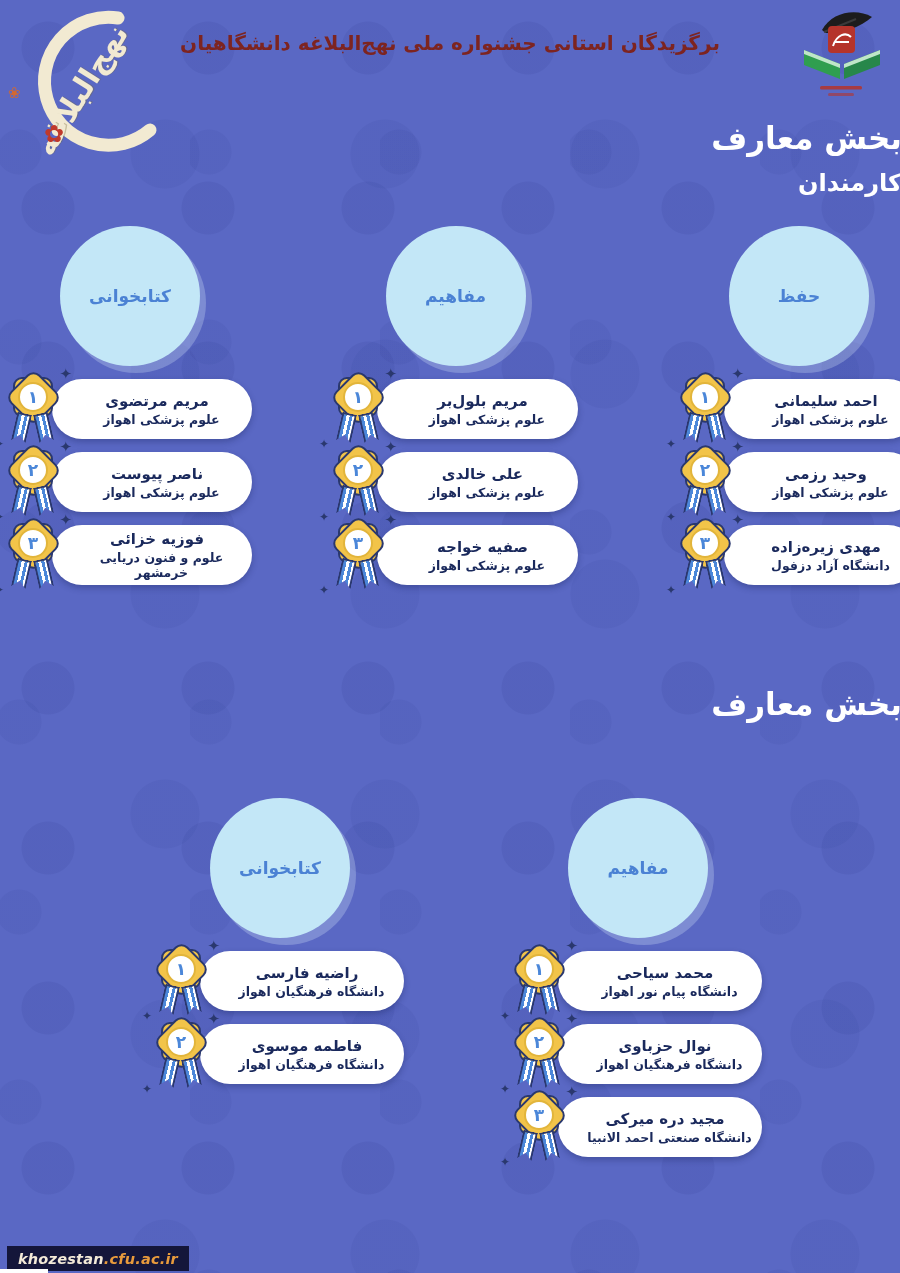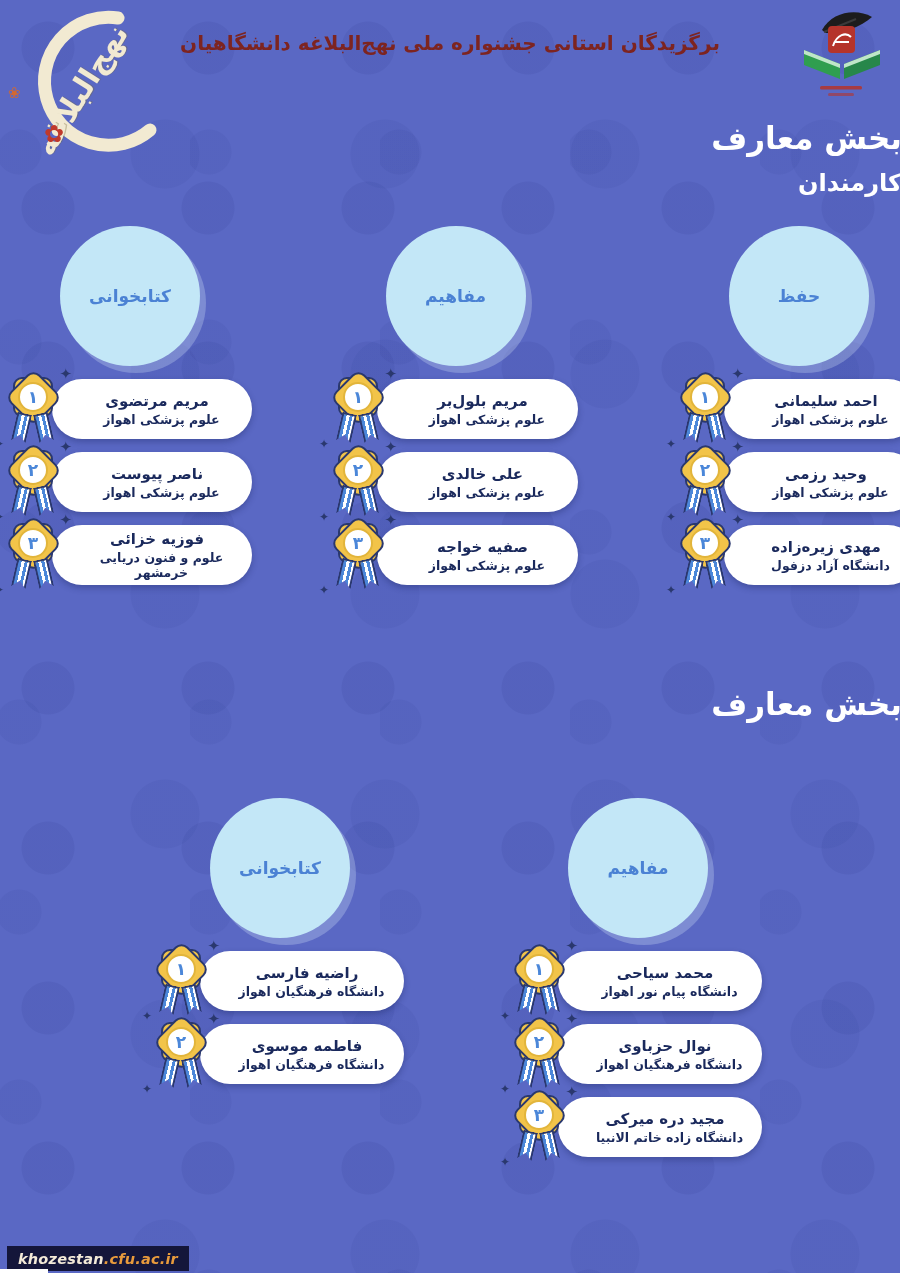--- a/index.html
+++ b/index.html
@@ -385,21 +385,21 @@
       <div class="medal">
         <span class="sp sp-tr">✦</span>
         <span class="sp sp-bl">✦</span>
         <div class="ribbon rl"></div>
         <div class="ribbon rr"></div>
         <div class="star"></div>
         <div class="disc">۳</div>
       </div>
       <div class="pill">
         <div class="w-name">مجید دره میرکی</div>
-        <div class="w-inst">دانشگاه زاده خاتم الانبیا</div>
+        <div class="w-inst">دانشگاه صنعتی احمد الانبیا</div>
       </div>
     </div>
   </div>
 
   <div class="footer-badge">
     <span class="f-site">khozestan</span><span class="f-domain">.cfu.ac.ir</span>
   </div>
 
   <div class="corner-sliver"></div>
 

